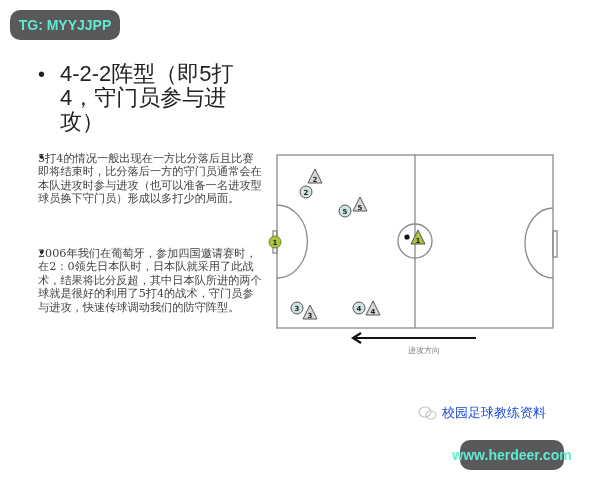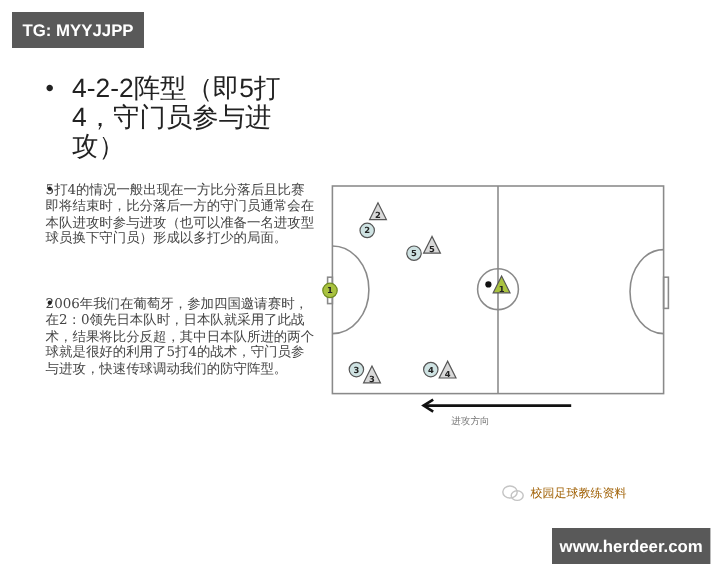--- a/index.html
+++ b/index.html
@@ -1,30 +1,30 @@
 <!DOCTYPE html>
 <html><head>
 <meta charset="utf-8">
 <style>
   html,body{margin:0;padding:0;}
   body{width:600px;height:480px;background:#ffffff;position:relative;overflow:hidden;font-family:"DejaVu Sans",sans-serif;}
-  .badge{position:absolute;background:#595959;color:#ffffff;font-family:"Liberation Sans",sans-serif;font-weight:bold;display:flex;align-items:center;justify-content:center;}
+  .badge{position:absolute;background:#595959;color:#5eead4;font-family:"Liberation Sans",sans-serif;font-weight:bold;display:flex;align-items:center;justify-content:center;border-radius:10px;}
   .badge-tg{left:10px;top:10px;width:110px;height:30px;font-size:14px;}
-  .badge-site{left:460px;top:440px;width:132px;height:30px;font-size:14px;}
+  .badge-site{left:460px;top:440px;width:104px;height:30px;font-size:14px;}
   .title{position:absolute;left:38px;top:62px;width:200px;font-family:"Liberation Sans","DejaVu Sans",sans-serif;font-size:22px;line-height:24px;color:#222;}
   .title .bullet{position:absolute;left:0;top:0;font-size:20px;}
   .title .txt{margin-left:22px;display:block;}
   .para{position:absolute;left:38px;width:225px;font-family:"DejaVu Serif",serif;font-size:11.2px;line-height:13.4px;color:#444;}
   .para .bullet{position:absolute;left:0;top:0;font-size:12px;color:#222;}
   .para .txt{display:block;}
   .para1{top:152px;}
   .para2{top:247px;}
   svg.field{position:absolute;left:0;top:0;}
-  .wm{position:absolute;left:418px;top:404px;color:#a16207;font-size:10px;font-family:"DejaVu Serif",serif;display:flex;align-items:center;gap:4px;}
-  .dir-label{position:absolute;left:376px;top:345px;font-size:8px;color:#777;font-family:"DejaVu Serif",serif;}
+  .wm{position:absolute;left:418px;top:404px;color:#1d4ed8;font-size:13px;font-family:"DejaVu Serif",serif;display:flex;align-items:center;gap:4px;}
+  .dir-label{position:absolute;left:408px;top:345px;font-size:8px;color:#777;font-family:"DejaVu Serif",serif;}
 </style>
 </head>
 <body>
 
 <div class="badge badge-tg">TG: MYYJJPP</div>
 
 <div class="title">
   <span class="bullet">•</span>
   <span class="txt">4-2-2阵型（即5打4，守门员参与进攻）</span>
 </div>

